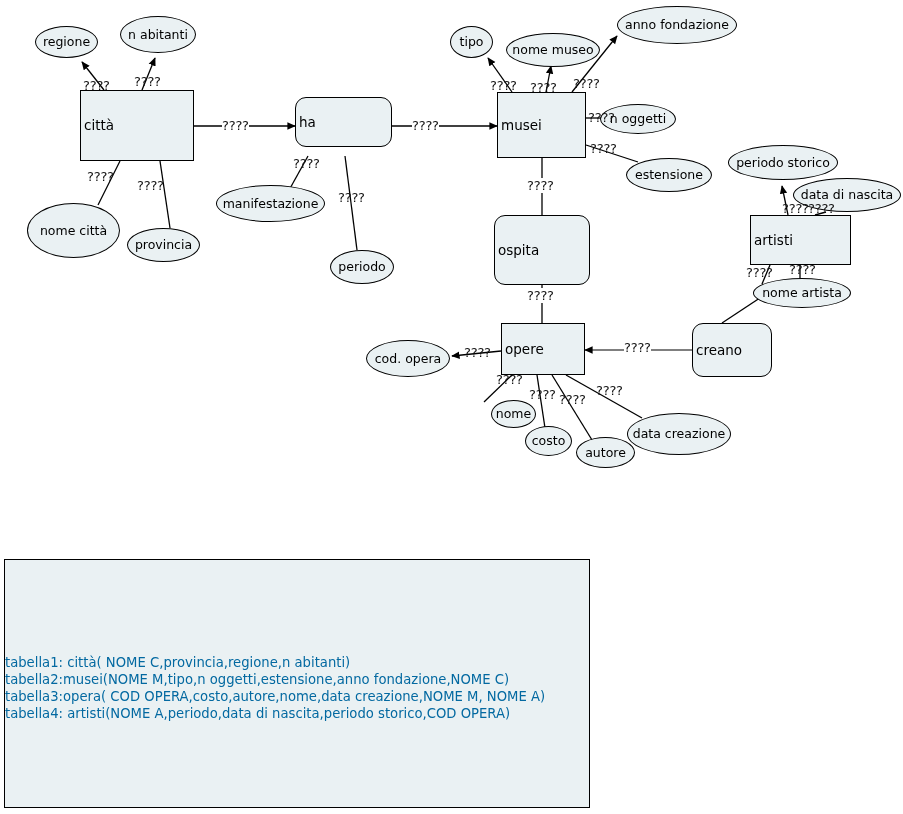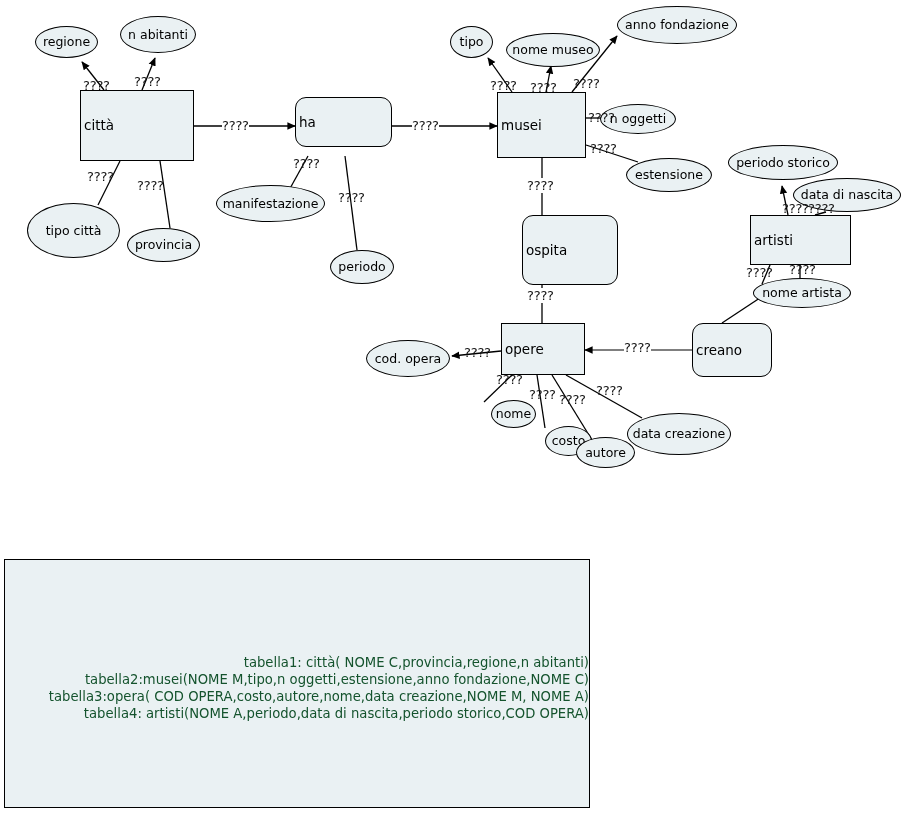--- a/index.html
+++ b/index.html
@@ -19,22 +19,22 @@
   .node span,.attr span{display:block;line-height:1.05;padding:0 3px;}
 
   .card{font-size:13.5px;}
   .card-sm{font-size:12.5px;}
 
   .lbl{position:absolute;font-size:13px;letter-spacing:-0.2px;z-index:6;
        white-space:nowrap;color:#111;}
 
   #panel{position:absolute;left:4px;top:559px;width:586px;height:249px;
          background:#eaf1f3;border:1.6px solid #000;box-sizing:border-box;z-index:2;}
-  #panel-text{position:absolute;left:0;right:0;top:95px;text-align:right;
-              font-size:13.2px;line-height:1.28;white-space:pre;color:#14532d;}
+  #panel-text{position:absolute;left:0;right:0;top:95px;text-align:left;
+              font-size:13.2px;line-height:1.28;white-space:pre;color:#0369a1;}
 </style>
 </head>
 <body>
 
 <div id="canvas">
 
   <svg id="wires" xmlns="http://www.w3.org/2000/svg">
     <defs>
       <marker id="ah" markerWidth="9" markerHeight="9" refX="7.6" refY="4.2" orient="auto" markerUnits="userSpaceOnUse">
         <path d="M0,0.5 L8.4,4.2 L0,7.9 Z" fill="#000"></path>
@@ -90,35 +90,35 @@
   <div class="node entity card" style="left:501px;top:323px;width:84px;height:52px;">
     <span>opere</span>
   </div>
   <div class="node entity card" style="left:750px;top:215px;width:101px;height:50px;">
     <span>artisti</span>
   </div>
 
   <div class="node rel card" style="left:295px;top:97px;width:97px;height:50px;">
     <span>ha</span>
   </div>
-  <div class="node rel card" style="left:494px;top:215px;width:96px;height:70px;margin-left:28px;">
+  <div class="node rel card" style="left:494px;top:215px;width:96px;height:70px;">
     <span>ospita</span>
   </div>
   <div class="node rel card" style="left:692px;top:323px;width:80px;height:54px;">
     <span>creano</span>
   </div>
 
   <div class="attr card-sm" style="left:35px;top:26px;width:63px;height:32px;">
     <span>regione</span>
   </div>
   <div class="attr card-sm" style="left:120px;top:16px;width:76px;height:37px;">
     <span>n abitanti</span>
   </div>
   <div class="attr card-sm" style="left:27px;top:203px;width:93px;height:55px;">
-    <span>tipo città</span>
+    <span>nome città</span>
   </div>
   <div class="attr card-sm" style="left:127px;top:228px;width:73px;height:34px;">
     <span>provincia</span>
   </div>
   <div class="attr card-sm" style="left:216px;top:185px;width:109px;height:37px;">
     <span>manifestazione</span>
   </div>
   <div class="attr card-sm" style="left:330px;top:250px;width:64px;height:34px;">
     <span>periodo</span>
   </div>
@@ -136,21 +136,21 @@
   </div>
   <div class="attr card-sm" style="left:626px;top:158px;width:86px;height:34px;">
     <span>estensione</span>
   </div>
   <div class="attr card-sm" style="left:366px;top:340px;width:84px;height:37px;">
     <span>cod. opera</span>
   </div>
   <div class="attr card-sm" style="left:452px;top:400px;width:45px;height:28px;margin-left:39px;">
     <span>nome</span>
   </div>
-  <div class="attr card-sm" style="left:525px;top:426px;width:47px;height:30px;margin-left:20px;">
+  <div class="attr card-sm" style="left:525px;top:426px;width:47px;height:30px;">
     <span>costo</span>
   </div>
   <div class="attr card-sm" style="left:576px;top:437px;width:59px;height:31px;z-index:5;">
     <span>autore</span>
   </div>
   <div class="attr card-sm" style="left:627px;top:413px;width:104px;height:42px;">
     <span>data creazione</span>
   </div>
   <div class="attr card-sm" style="left:728px;top:145px;width:110px;height:35px;">
     <span>periodo storico</span>

